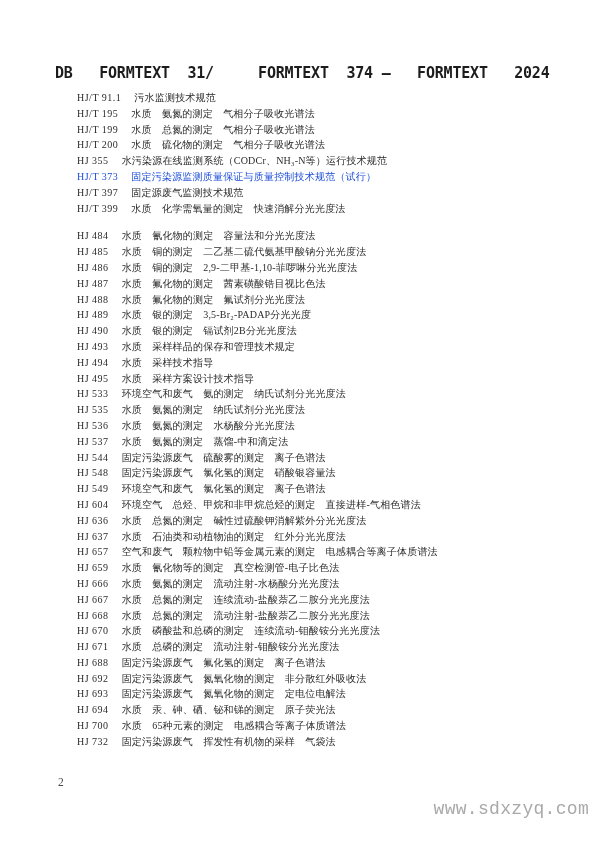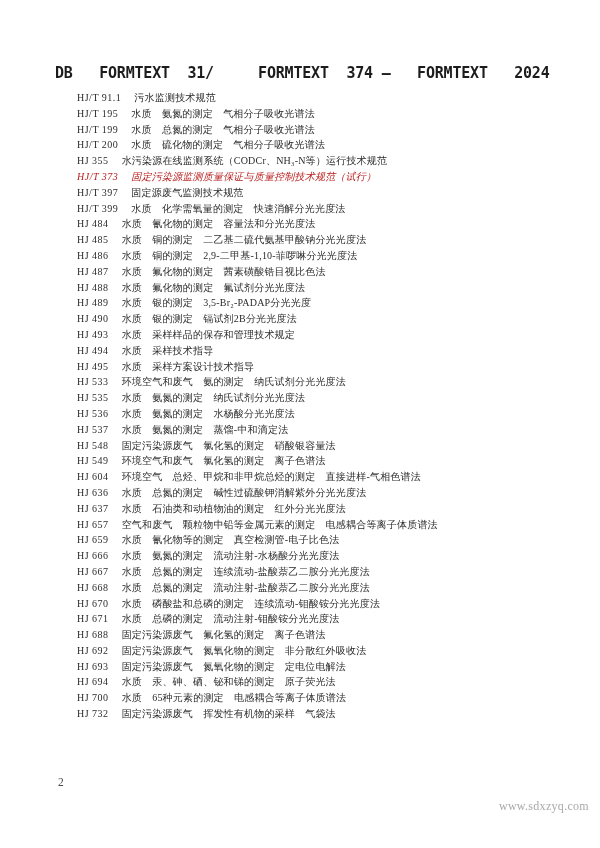--- a/index.html
+++ b/index.html
@@ -52,55 +52,56 @@
     left: 58px;
     top: 776px;
     font-size: 11.5px;
     color: #4a4a4a;
     font-family: "Liberation Serif", "DejaVu Serif", serif;
   }
   .watermark {
     position: absolute;
     right: 11px;
     top: 799px;
-    font-family: Liberation Serif, serif;
-    font-size: 12px;
+    font-family: Liberation Mono, monospace;
+    font-size: 18px;
     color: #a9a9a9;
     letter-spacing: 0.3px;
   }
 </style>
 </head>
 <body>
 
 <div class="page">
   <div class="doc-header">DB   FORMTEXT  31/     FORMTEXT  374 —   FORMTEXT   2024</div>
 
   <div class="std-list" id="std-list">
       <div class="std-row" style="color: rgb(43, 43, 43);"><span class="std-code">HJ/T 91.1</span><span class="std-title">污水监测技术规范</span></div>
       <div class="std-row" style="color: rgb(43, 43, 43);"><span class="std-code">HJ/T 195</span><span class="std-title">水质　氨氮的测定　气相分子吸收光谱法</span></div>
       <div class="std-row" style="color: rgb(43, 43, 43);"><span class="std-code">HJ/T 199</span><span class="std-title">水质　总氮的测定　气相分子吸收光谱法</span></div>
       <div class="std-row" style="color: rgb(43, 43, 43);"><span class="std-code">HJ/T 200</span><span class="std-title">水质　硫化物的测定　气相分子吸收光谱法</span></div>
       <div class="std-row" style="color: rgb(43, 43, 43);"><span class="std-code">HJ 355</span><span class="std-title">水污染源在线监测系统（CODCr、NH₃-N等）运行技术规范</span></div>
-      <div class="std-row" style="color: #b91c1c; font-style: italic;"><span class="std-code">HJ/T 373</span><span class="std-title">固定污染源监测质量保证与质量控制技术规范（试行）</span></div>
+      <div class="std-row" style="color: #1d4ed8;"><span class="std-code">HJ/T 373</span><span class="std-title">固定污染源监测质量保证与质量控制技术规范（试行）</span></div>
       <div class="std-row" style="color: rgb(43, 43, 43);"><span class="std-code">HJ/T 397</span><span class="std-title">固定源废气监测技术规范</span></div>
       <div class="std-row" style="color: rgb(43, 43, 43);"><span class="std-code">HJ/T 399</span><span class="std-title">水质　化学需氧量的测定　快速消解分光光度法</span></div>
-      <div class="std-row" style="color: rgb(43, 43, 43);"><span class="std-code">HJ 484</span><span class="std-title">水质　氰化物的测定　容量法和分光光度法</span></div>
+      <div class="std-row" style="color: rgb(43, 43, 43); margin-top: 12px;"><span class="std-code">HJ 484</span><span class="std-title">水质　氰化物的测定　容量法和分光光度法</span></div>
       <div class="std-row" style="color: rgb(43, 43, 43);"><span class="std-code">HJ 485</span><span class="std-title">水质　铜的测定　二乙基二硫代氨基甲酸钠分光光度法</span></div>
       <div class="std-row" style="color: rgb(43, 43, 43);"><span class="std-code">HJ 486</span><span class="std-title">水质　铜的测定　2,9-二甲基-1,10-菲啰啉分光光度法</span></div>
       <div class="std-row" style="color: rgb(43, 43, 43);"><span class="std-code">HJ 487</span><span class="std-title">水质　氟化物的测定　茜素磺酸锆目视比色法</span></div>
       <div class="std-row" style="color: rgb(43, 43, 43);"><span class="std-code">HJ 488</span><span class="std-title">水质　氟化物的测定　氟试剂分光光度法</span></div>
       <div class="std-row" style="color: rgb(43, 43, 43);"><span class="std-code">HJ 489</span><span class="std-title">水质　银的测定　3,5-Br₂-PADAP分光光度</span></div>
       <div class="std-row" style="color: rgb(43, 43, 43);"><span class="std-code">HJ 490</span><span class="std-title">水质　银的测定　镉试剂2B分光光度法</span></div>
       <div class="std-row" style="color: rgb(43, 43, 43);"><span class="std-code">HJ 493</span><span class="std-title">水质　采样样品的保存和管理技术规定</span></div>
       <div class="std-row" style="color: rgb(43, 43, 43);"><span class="std-code">HJ 494</span><span class="std-title">水质　采样技术指导</span></div>
       <div class="std-row" style="color: rgb(43, 43, 43);"><span class="std-code">HJ 495</span><span class="std-title">水质　采样方案设计技术指导</span></div>
       <div class="std-row" style="color: rgb(43, 43, 43);"><span class="std-code">HJ 533</span><span class="std-title">环境空气和废气　氨的测定　纳氏试剂分光光度法</span></div>
       <div class="std-row" style="color: rgb(43, 43, 43);"><span class="std-code">HJ 535</span><span class="std-title">水质　氨氮的测定　纳氏试剂分光光度法</span></div>
       <div class="std-row" style="color: rgb(43, 43, 43);"><span class="std-code">HJ 536</span><span class="std-title">水质　氨氮的测定　水杨酸分光光度法</span></div>
       <div class="std-row" style="color: rgb(43, 43, 43);"><span class="std-code">HJ 537</span><span class="std-title">水质　氨氮的测定　蒸馏-中和滴定法</span></div>
+      <div class="std-row" style="color: rgb(43, 43, 43);"><span class="std-code">HJ 544</span><span class="std-title">固定污染源废气　硫酸雾的测定　离子色谱法</span></div>
       <div class="std-row" style="color: rgb(43, 43, 43);"><span class="std-code">HJ 548</span><span class="std-title">固定污染源废气　氯化氢的测定　硝酸银容量法</span></div>
       <div class="std-row" style="color: rgb(43, 43, 43);"><span class="std-code">HJ 549</span><span class="std-title">环境空气和废气　氯化氢的测定　离子色谱法</span></div>
       <div class="std-row" style="color: rgb(43, 43, 43);"><span class="std-code">HJ 604</span><span class="std-title">环境空气　总烃、甲烷和非甲烷总烃的测定　直接进样-气相色谱法</span></div>
       <div class="std-row" style="color: rgb(43, 43, 43);"><span class="std-code">HJ 636</span><span class="std-title">水质　总氮的测定　碱性过硫酸钾消解紫外分光光度法</span></div>
       <div class="std-row" style="color: rgb(43, 43, 43);"><span class="std-code">HJ 637</span><span class="std-title">水质　石油类和动植物油的测定　红外分光光度法</span></div>
       <div class="std-row" style="color: rgb(43, 43, 43);"><span class="std-code">HJ 657</span><span class="std-title">空气和废气　颗粒物中铅等金属元素的测定　电感耦合等离子体质谱法</span></div>
       <div class="std-row" style="color: rgb(43, 43, 43);"><span class="std-code">HJ 659</span><span class="std-title">水质　氰化物等的测定　真空检测管-电子比色法</span></div>
       <div class="std-row" style="color: rgb(43, 43, 43);"><span class="std-code">HJ 666</span><span class="std-title">水质　氨氮的测定　流动注射-水杨酸分光光度法</span></div>
       <div class="std-row" style="color: rgb(43, 43, 43);"><span class="std-code">HJ 667</span><span class="std-title">水质　总氮的测定　连续流动-盐酸萘乙二胺分光光度法</span></div>
       <div class="std-row" style="color: rgb(43, 43, 43);"><span class="std-code">HJ 668</span><span class="std-title">水质　总氮的测定　流动注射-盐酸萘乙二胺分光光度法</span></div>

